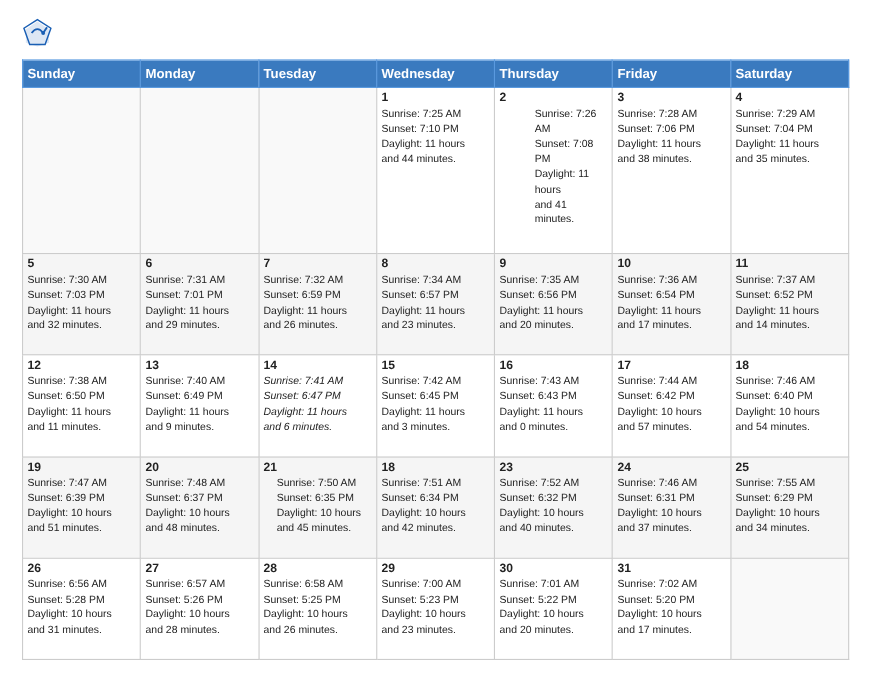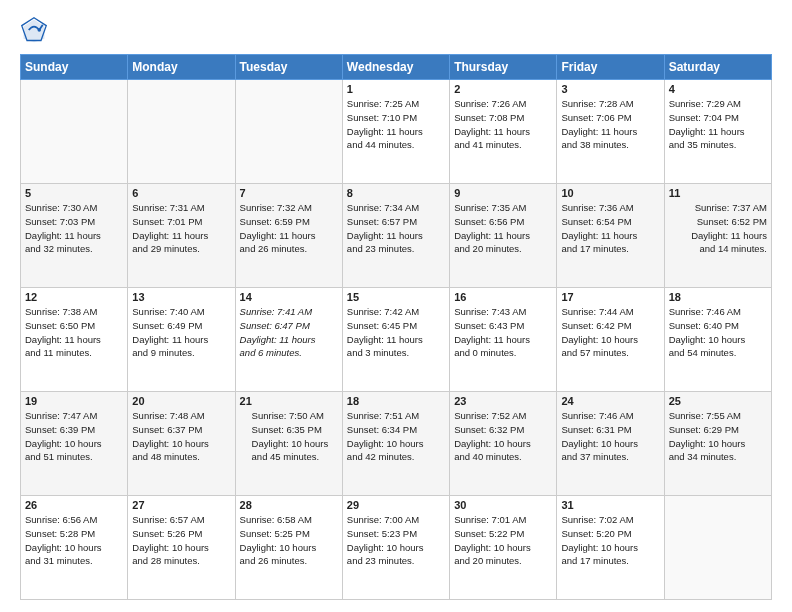--- a/index.html
+++ b/index.html
@@ -138,21 +138,21 @@
           <td class="empty"></td>
           <td>
             <span class="day-number">1</span>
             <div class="day-info" style="white-space: pre-line;">Sunrise: 7:25 AM
 Sunset: 7:10 PM
 Daylight: 11 hours
 and 44 minutes.</div>
           </td>
           <td>
             <span class="day-number">2</span>
-            <div class="day-info" style="white-space: pre-line;">Sunrise: 7:26 AM
+            <div class="day-info" style="white-space: pre-line; margin-left: 32px;">Sunrise: 7:26 AM
 Sunset: 7:08 PM
 Daylight: 11 hours
 and 41 minutes.</div>
           </td>
           <td>
             <span class="day-number">3</span>
             <div class="day-info" style="white-space: pre-line;">Sunrise: 7:28 AM
 Sunset: 7:06 PM
 Daylight: 11 hours
 and 38 minutes.</div>
@@ -203,21 +203,21 @@
           </td>
           <td>
             <span class="day-number">10</span>
             <div class="day-info" style="white-space: pre-line;">Sunrise: 7:36 AM
 Sunset: 6:54 PM
 Daylight: 11 hours
 and 17 minutes.</div>
           </td>
           <td>
             <span class="day-number">11</span>
-            <div class="day-info" style="white-space: pre-line; text-align: right;">Sunrise: 7:37 AM
+            <div class="day-info" style="white-space: pre-line;">Sunrise: 7:37 AM
 Sunset: 6:52 PM
 Daylight: 11 hours
 and 14 minutes.</div>
           </td>
         </tr>
         <tr>
           <td>
             <span class="day-number">12</span>
             <div class="day-info" style="white-space: pre-line;">Sunrise: 7:38 AM
 Sunset: 6:50 PM

